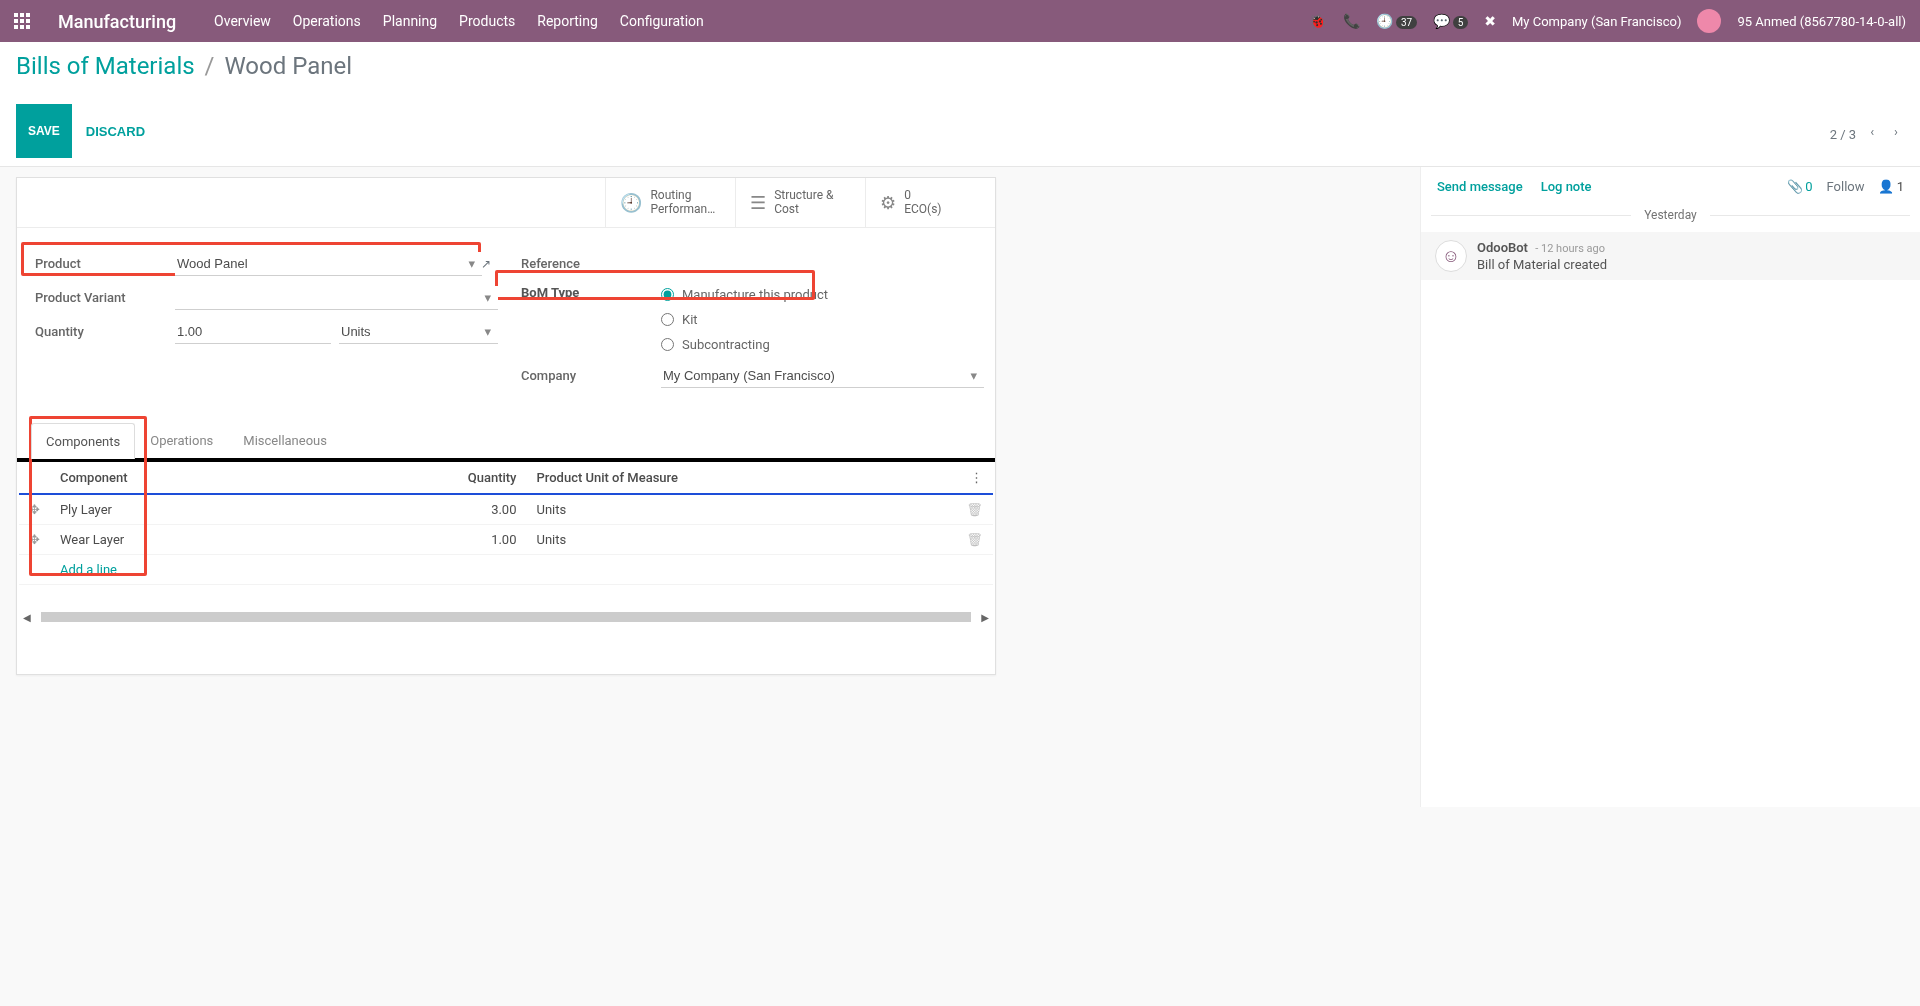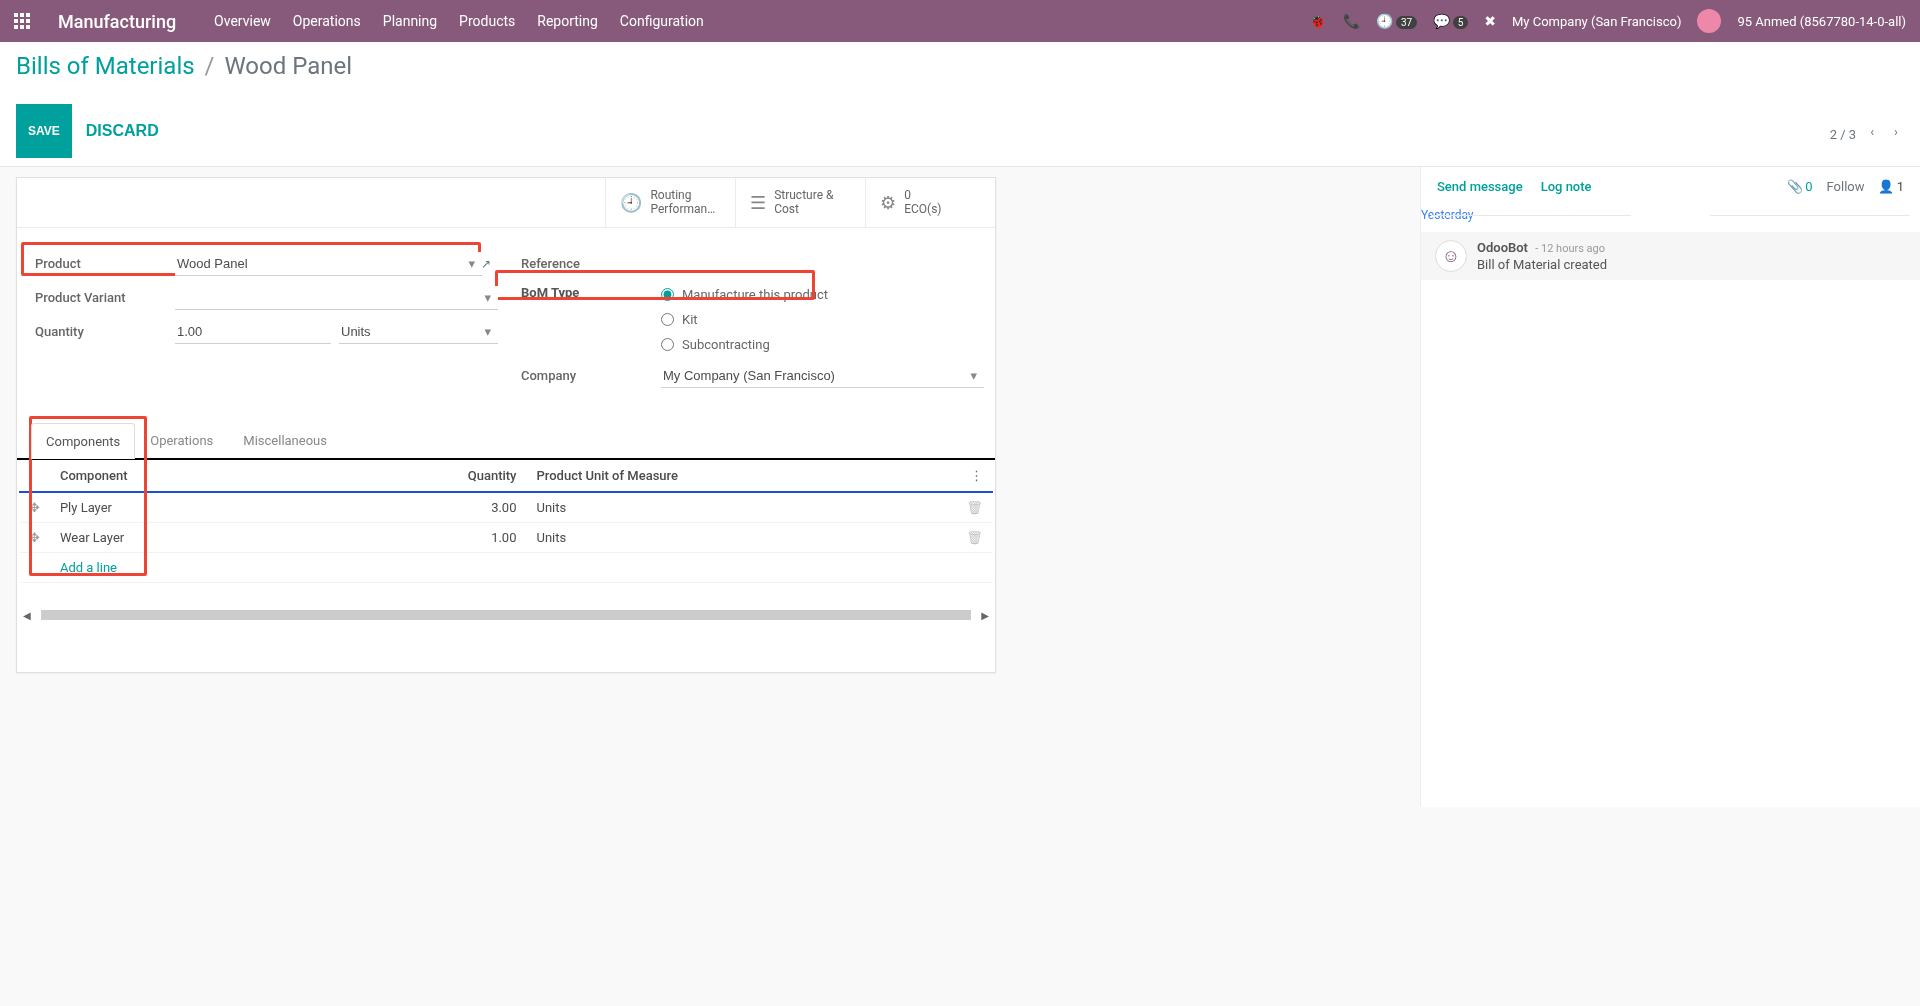--- a/index.html
+++ b/index.html
@@ -19,21 +19,21 @@
 .company { color:#fff; font-size:13px; cursor:pointer;}
 
 
 .control { background:#fff; padding:10px 16px 8px 16px; border-bottom:1px solid #e6e6e6;}
 .breadcrumb { font-size:24px; margin-bottom:24px;}
 .breadcrumb .link { color:#00a09d; cursor:pointer;}
 .breadcrumb .sep { color:#999; margin:0 4px;}
 .breadcrumb .cur { color:#6c757d;}
 .btnrow { display:flex; align-items:center;}
 .btn-save { background:#00a09d; color:#fff; border:none; padding:20px 12px; font-size:12px; font-weight:600; cursor:pointer; margin-right:14px;}
-.btn-discard { color:#00a09d; background:none; border:none; font-size:16px; font-weight:600; cursor:pointer;}
+.btn-discard { color:#00a09d; background:none; border:none; font-size:13px; font-weight:600; cursor:pointer;}
 .pager { margin-left:auto; display:flex; align-items:flex-end; gap:8px; color:#6c757d; font-size:13px;}
 .pager-arrow { cursor:pointer; padding:3px 6px; color:#6c757d;}
 
 
 .layout { display:flex; }
 .form-area { flex:1; padding:10px 16px; }
 .sheet { background:#fff; border:1px solid #e0e0e0; box-shadow:0 1px 2px rgba(0,0,0,.05); max-width:980px;}
 .stat-row { display:flex; justify-content:flex-end; border-bottom:1px solid #ececec;}
 .stat-btn { display:flex; align-items:center; gap:8px; padding:10px 14px; border-left:1px solid #ececec; min-width:130px; cursor:pointer;}
 .stat-icon { color:#888; font-size:18px;}
@@ -50,21 +50,21 @@
 .extlink { color:#6c757d; margin-left:6px; cursor:pointer; font-size:12px;}
 .qty-wrap { flex:1; display:flex; gap:8px;}
 .qty-wrap .field-input { width:120px;}
 .radio-group { display:flex; flex-direction:column; gap:10px; margin-top:2px;}
 .radio-opt { display:flex; align-items:center; gap:8px; color:#666;}
 .radio-opt input { accent-color:#00a09d;}
 
 .hl { border:3px solid #e43; position:absolute; pointer-events:none; border-radius:2px;}
 
 
-.tabs { display:flex; border-bottom:2px solid #000000; padding:0 14px; margin-top:20px;}
+.tabs { display:flex; border-bottom:4px solid #000000; padding:0 14px; margin-top:20px;}
 .tab { padding:10px 14px; color:#888; cursor:pointer; border:1px solid transparent; border-bottom:none; background:#fff; font-size:13px;}
 .tab.active { border-color:#ddd; color:#555; border-radius:3px 3px 0 0; position:relative; top:1px; background:#fff;}
 
 
 .comp-table { width:100%; border-collapse:collapse;}
 .comp-table th { text-align:left; font-weight:500; color:#4c4c4c; font-size:13px; padding:8px 10px; border-bottom:2px solid #1d4ed8;}
 .comp-table th.num, .comp-table td.num { text-align:right;}
 .comp-table td { padding:7px 10px; font-size:13px; color:#4c4c4c; border-bottom:1px solid #f3f3f3;}
 .handle { color:#999; cursor:grab;}
 .addline { color:#00a09d; cursor:pointer;}
@@ -77,21 +77,21 @@
 
 
 .chatter { width:500px; border-left:1px solid #eee; background:#fff; padding:8px 0 0 0; min-height:640px;}
 .chatter-top { display:flex; align-items:center; padding:4px 16px 8px 16px;}
 .chatter-top a { color:#00a09d; font-weight:500; cursor:pointer; font-size:13px;}
 .chatter-top .lognote { margin-left:18px;}
 .chatter-top .r { margin-left:auto; display:flex; align-items:center; gap:14px; color:#6c757d;}
 .attcount { color:#00a09d; font-size:13px; cursor:pointer; display:flex; align-items:center; gap:2px;}
 .follow { color:#6c757d; cursor:pointer;}
 .fcount { color:#4c4c4c; font-size:13px; display:flex; align-items:center; gap:2px;}
-.divider-label { color:#3b82f6; font-size:12px; position:relative; margin:6px 0 10px 0;}
+.divider-label { text-align:center; color:#737373; font-size:12px; position:relative; margin:6px 0 10px 0;}
 .divider-label::before, .divider-label::after { content:""; position:absolute; top:50%; width:40%; height:1px; background:#e8e8e8;}
 .divider-label::before { left:10px;} .divider-label::after { right:10px;}
 .msg { display:flex; gap:10px; padding:8px 14px; background:#f6f6f6; margin:0 0 2px 0;}
 .msg .ava { width:32px; height:32px; border-radius:50%; background:#fff; border:1px solid #ddd; display:flex; align-items:center; justify-content:center; font-size:18px;}
 .msg .ava .smile { color:#875a7b;}
 .msg .body .author { font-weight:600; color:#555;}
 .msg .body .time { color:#9a9a9a; font-size:11px; margin-left:4px;}
 .msg .body .text { color:#555; margin-top:2px;}
 
 .rel { position:relative;}

